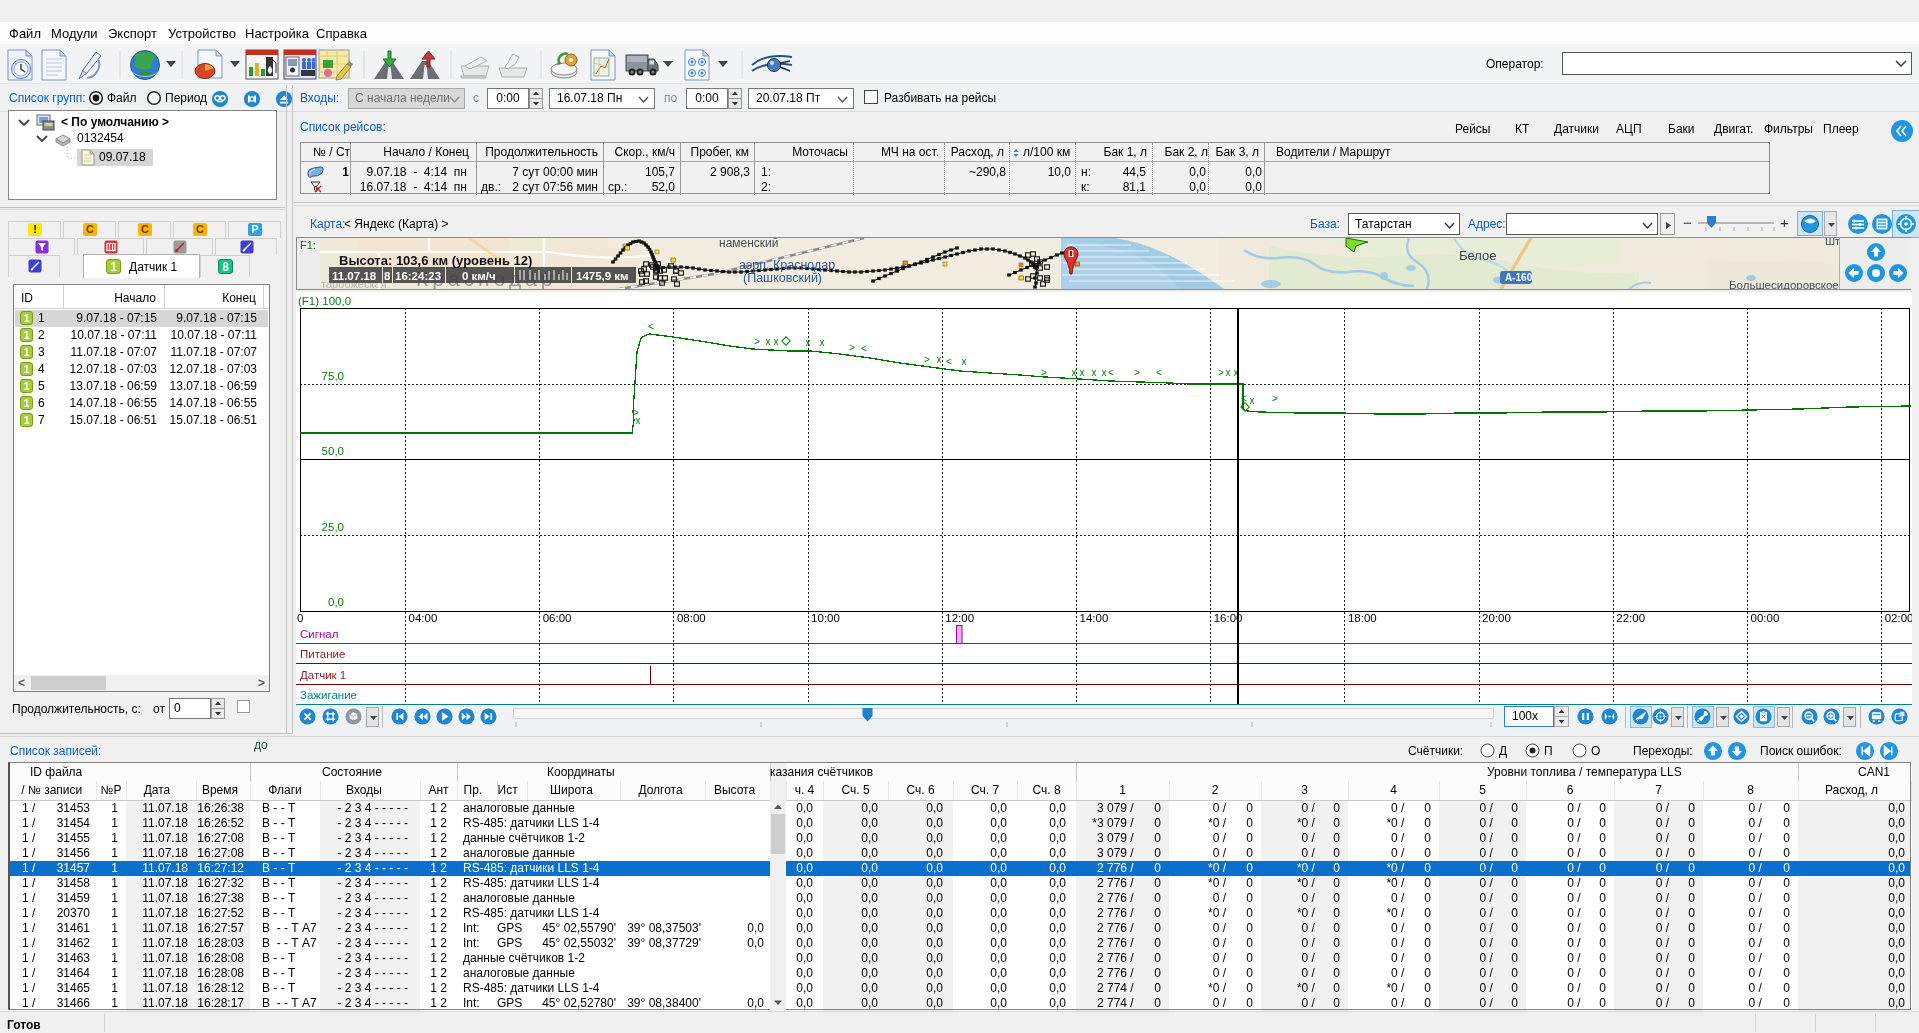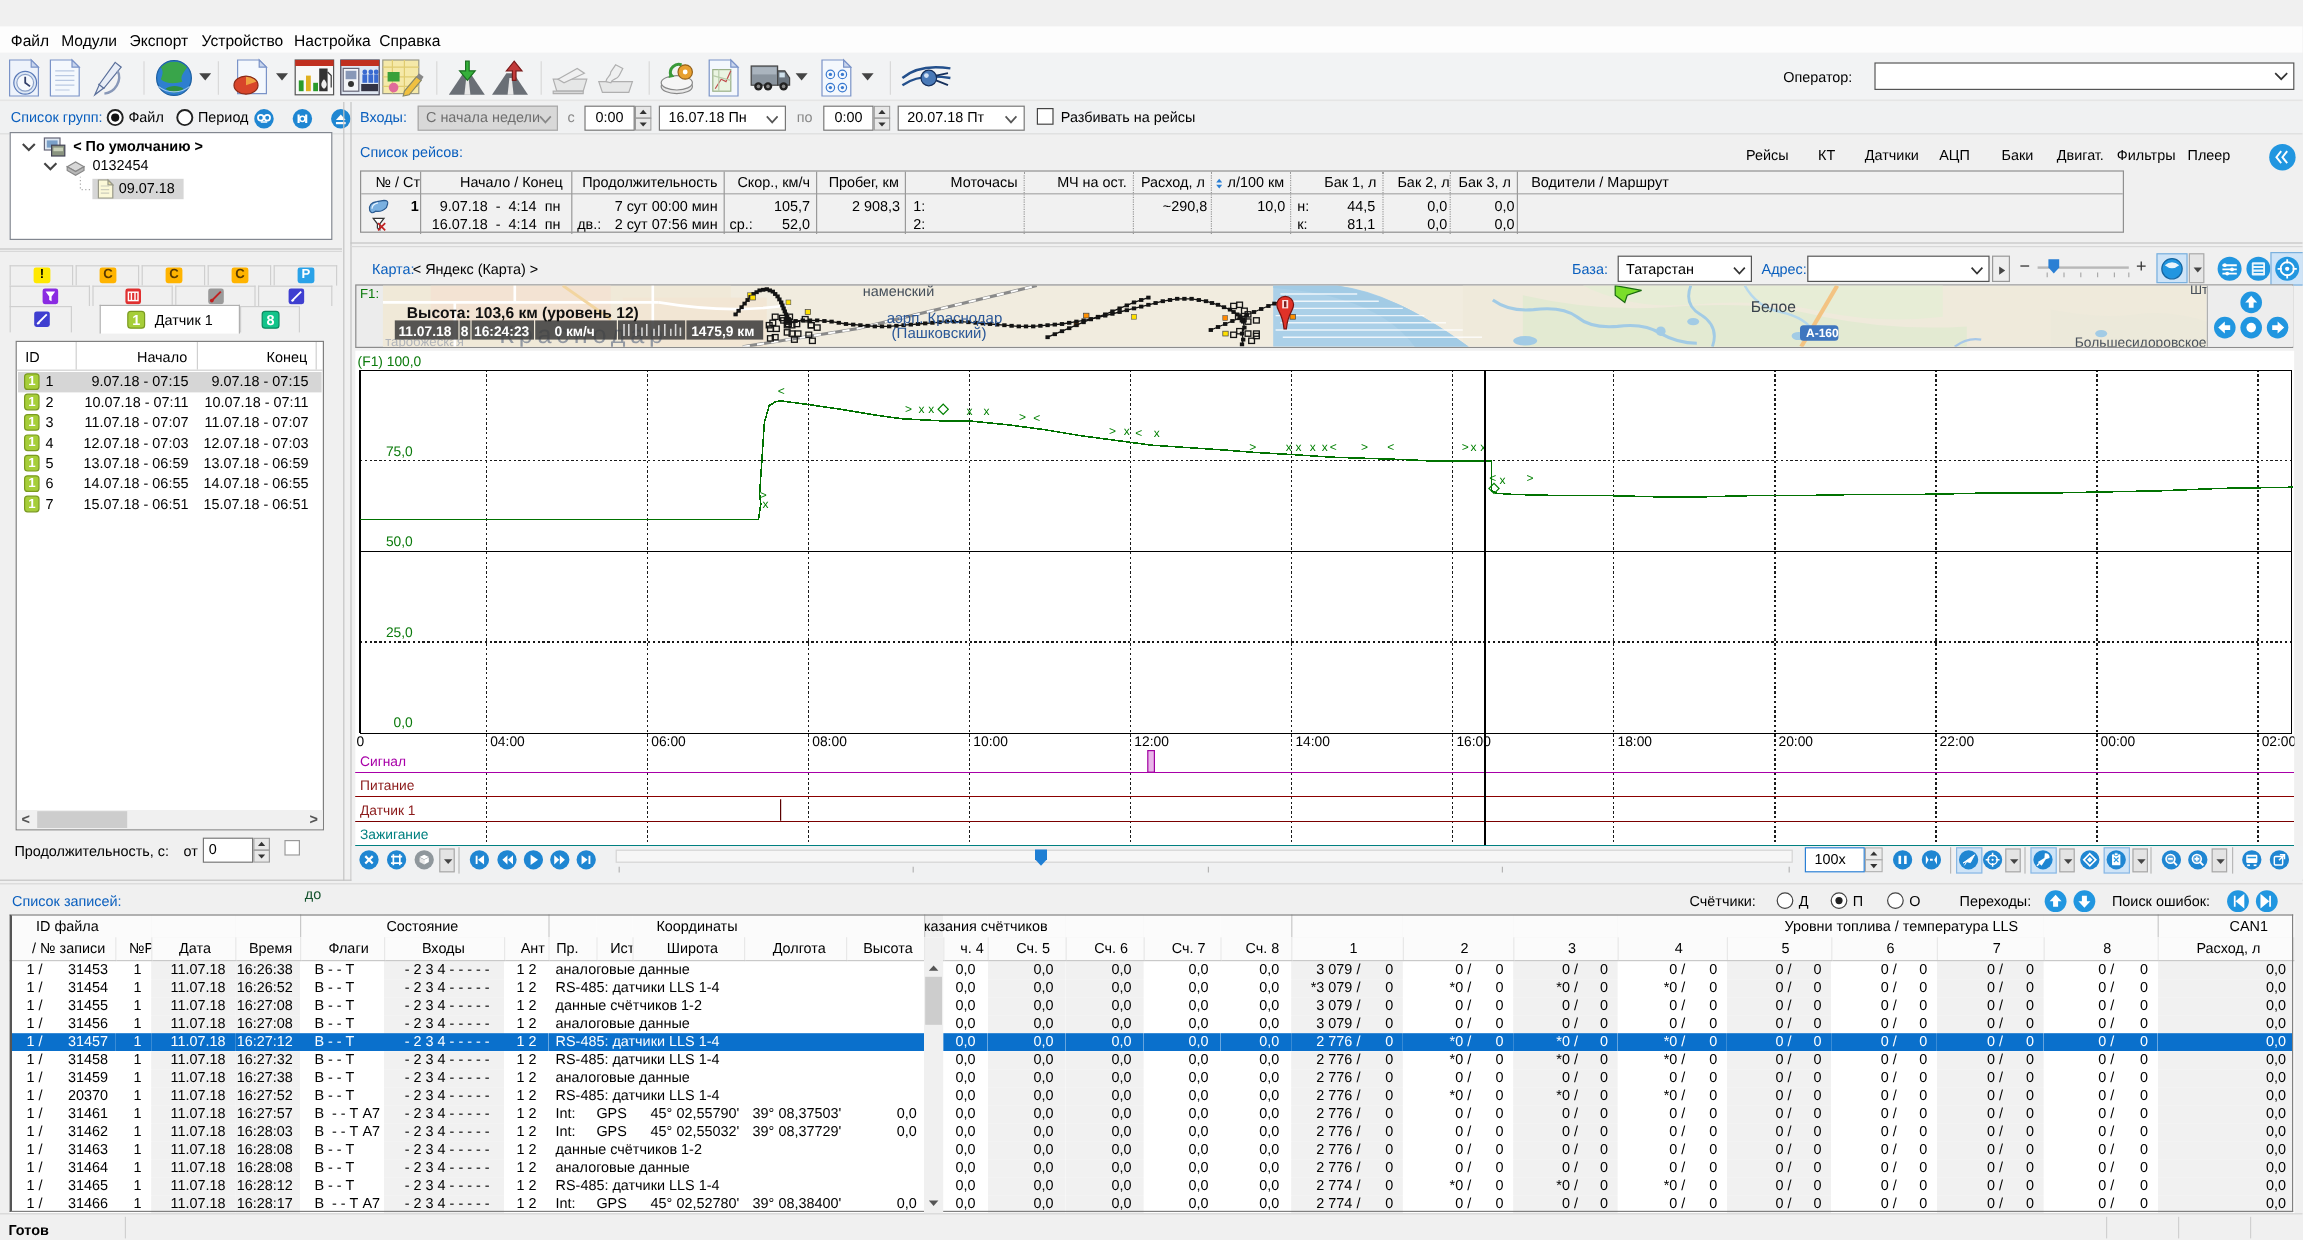--- a/index.html
+++ b/index.html
@@ -1156,21 +1156,21 @@
       <circle cx="11" cy="11" r="10" fill="#2196e0"></circle>
       <path d="M14 6 v10 M6 6 l6 5 -6 5z" fill="#fff" stroke="#fff" stroke-width="1.6"></path>
     </svg>
     <span class="ab blue" style="left:10px;top:744px;">Список записей:</span>
   <style>
   .rec { position:absolute; left:8px; top:762px; width:1903px; border-collapse:collapse; table-layout:fixed; font-size:12px; background:#fff; }
   .rec td { padding:0; height:15px; line-height:15px; white-space:nowrap; overflow:hidden; }
   .rec .hd td { height:19px; line-height:19px; border-right:1px solid #e8e8e8; background:#fbfbfb; text-align:center; }
   .rec .hd.g td { border-right:none; }
   .rec .hd.g td { border-bottom:none; }
-  .rec .hd.c td { border-bottom:1px solid #c9c9c9;padding-left:11px; }
+  .rec .hd.c td { border-bottom:1px solid #c9c9c9; }
   .rec .r { text-align:right; }
   .rec .p4 { padding-right:4px; } .rec .p6 { padding-right:6px; } .rec .p8 { padding-right:8px; } .rec .p10 { padding-right:10px; } .rec .p12 { padding-right:12px; }
   .rec .pl6 { padding-left:6px; }
   .rec .fl { padding-left:12px; }
   .rec .c1 { } .rec .c1 span { float:left; padding-left:14px; } .rec .c1 em { float:right; padding-right:6px; font-style:normal; }
   .rec .pr { } .rec .pr span { float:left; width:62%; text-align:right; } .rec .pr em { float:right; padding-right:8px; font-style:normal; }
   .rec .sel td { background:#0a70cc !important; color:#fff; }
   .rec .sb { background:#f0f0f0 !important; }
   </style>
   <table class="rec" cellspacing="0">

